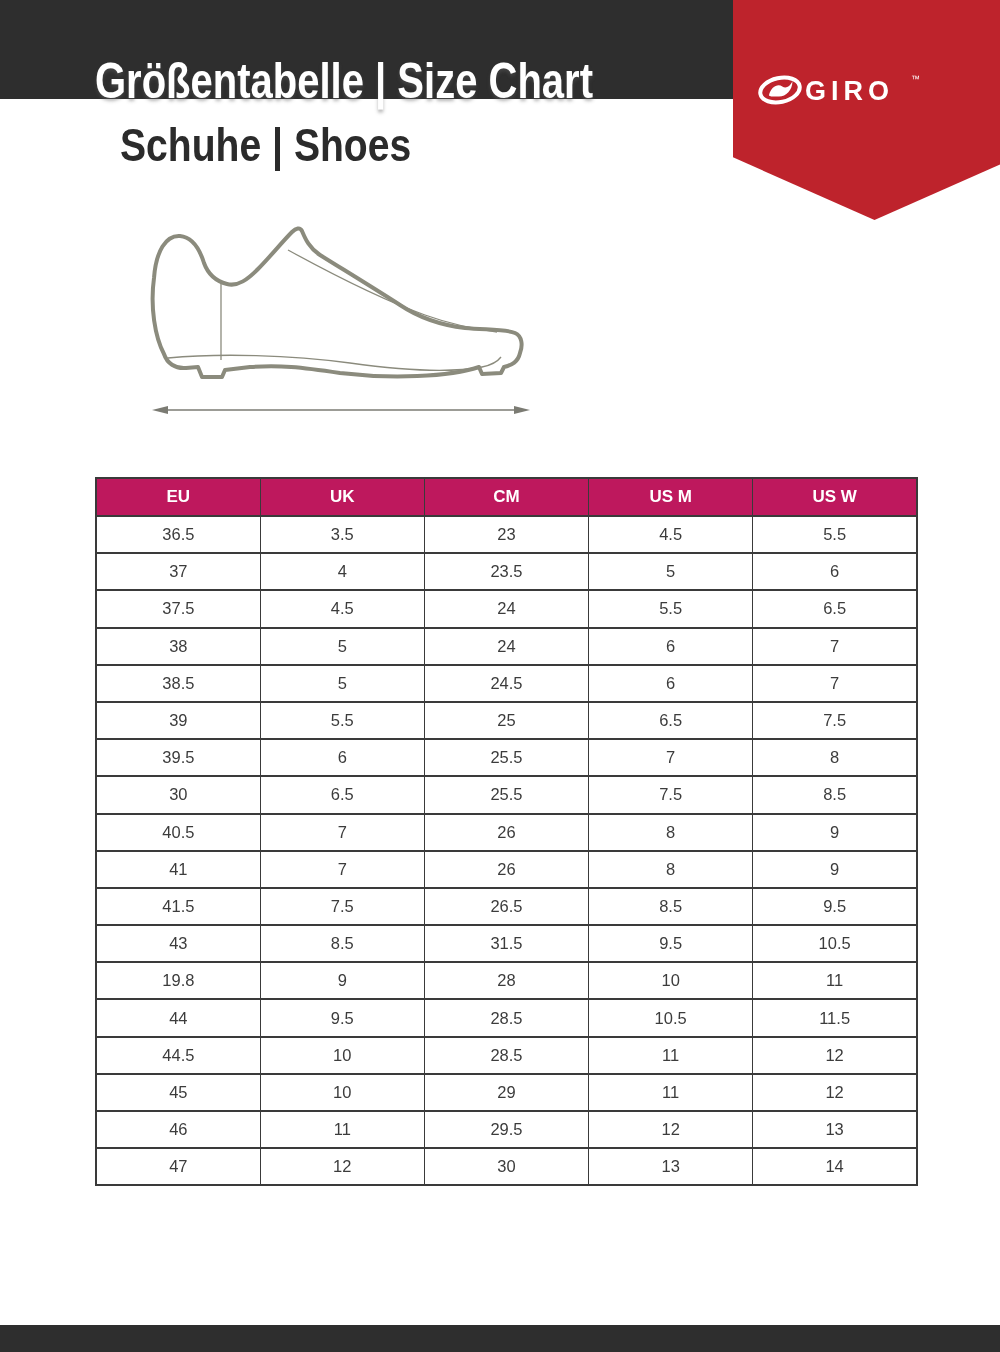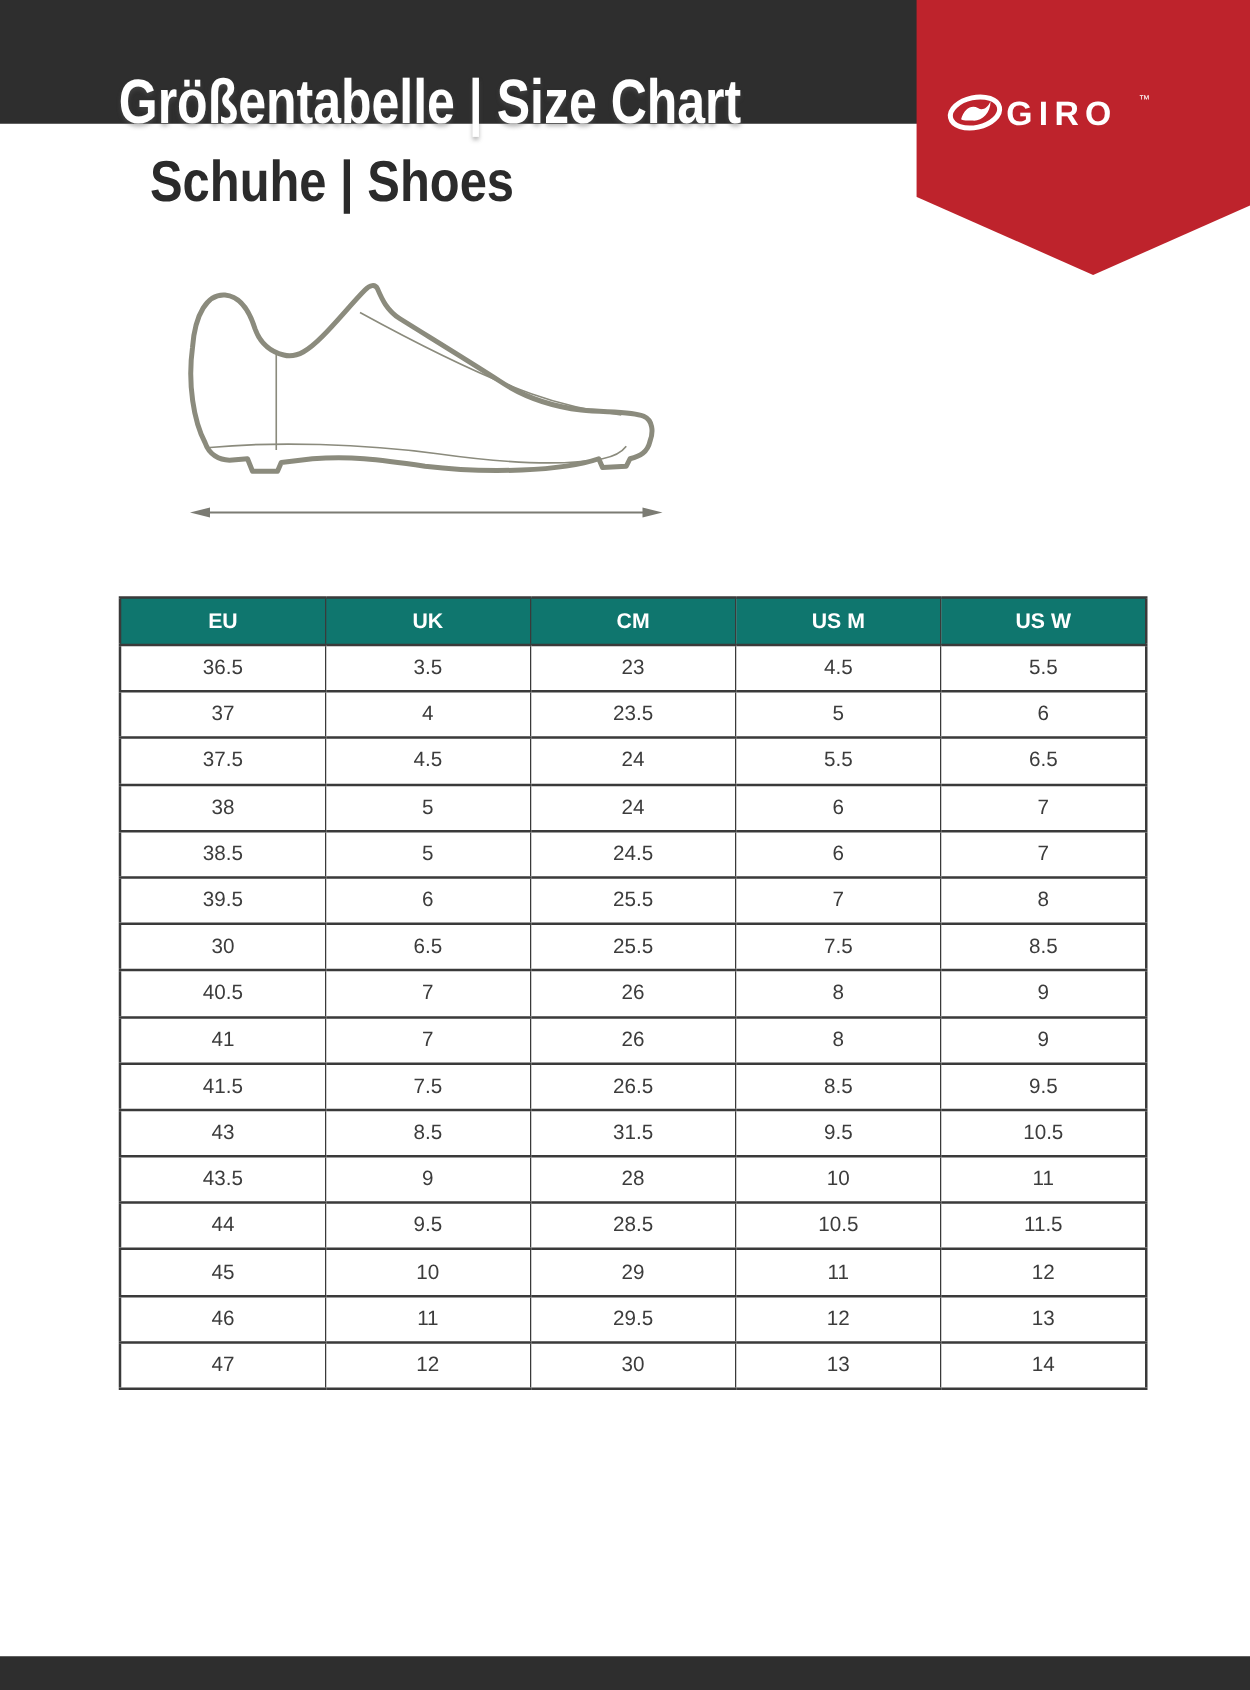--- a/index.html
+++ b/index.html
@@ -50,21 +50,21 @@
   
   .shoe-figure{position:absolute;left:130px;top:215px;z-index:1;}
   
   .size-table{
     position:absolute;left:95px;top:477px;width:823px;
     border-collapse:collapse;
     table-layout:fixed;
     z-index:1;
   }
   .size-table th{
-    background:#0f766e;
+    background:#be185d;
     color:#ffffff;
     font-size:17px;font-weight:bold;
     height:34px;
     vertical-align:middle;
     border:1.5px solid #3a3a3a;
     border-top-width:2px;border-bottom-width:2px;
   }
   .size-table td{
     background:#ffffff;
     color:#3c3c3c;
@@ -180,20 +180,27 @@
           <td>7</td>
         </tr>
         <tr>
           <td>38.5</td>
           <td>5</td>
           <td>24.5</td>
           <td>6</td>
           <td>7</td>
         </tr>
         <tr>
+          <td>39</td>
+          <td>5.5</td>
+          <td>25</td>
+          <td>6.5</td>
+          <td>7.5</td>
+        </tr>
+        <tr>
           <td>39.5</td>
           <td>6</td>
           <td>25.5</td>
           <td>7</td>
           <td>8</td>
         </tr>
         <tr>
           <td>30</td>
           <td>6.5</td>
           <td>25.5</td>
@@ -222,34 +229,41 @@
           <td>9.5</td>
         </tr>
         <tr>
           <td>43</td>
           <td>8.5</td>
           <td>31.5</td>
           <td>9.5</td>
           <td>10.5</td>
         </tr>
         <tr>
-          <td>43.5</td>
+          <td>19.8</td>
           <td>9</td>
           <td>28</td>
           <td>10</td>
           <td>11</td>
         </tr>
         <tr>
           <td>44</td>
           <td>9.5</td>
           <td>28.5</td>
           <td>10.5</td>
           <td>11.5</td>
         </tr>
         <tr>
+          <td>44.5</td>
+          <td>10</td>
+          <td>28.5</td>
+          <td>11</td>
+          <td>12</td>
+        </tr>
+        <tr>
           <td>45</td>
           <td>10</td>
           <td>29</td>
           <td>11</td>
           <td>12</td>
         </tr>
         <tr>
           <td>46</td>
           <td>11</td>
           <td>29.5</td>

